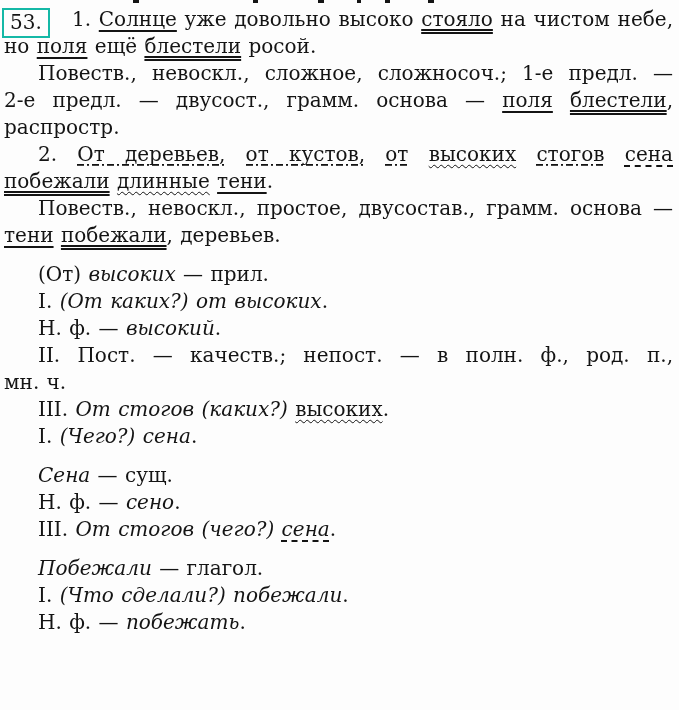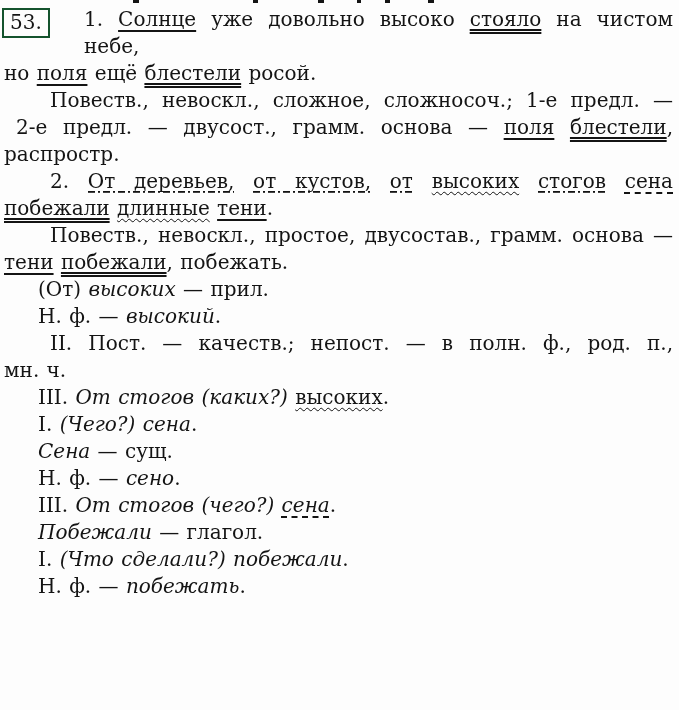--- a/index.html
+++ b/index.html
@@ -14,24 +14,24 @@
     position: relative;
     box-sizing: border-box;
     width: 679px; height: 710px;
     padding: 6px 6px 0 4px;
   }
   .line {
     font-size: 20px;
     line-height: 27px;
     word-spacing: 1px;
   }
-  .just { text-align: justify; text-align-last: justify; margin-left: 12px; }
+  .just { text-align: justify; text-align-last: justify; }
   .ind  { text-indent: 34px; }
   .first { padding-left: 68px; }
-  .gap  { margin-top: 0; }
+  .gap  { margin-top: 12px; }
   .it   { font-style: italic; }
   .u-single {
     text-decoration: underline;
     text-decoration-thickness: 1.8px;
     text-underline-offset: 4px;
   }
   .u-double {
     text-decoration: underline;
     text-decoration-style: double;
     text-decoration-thickness: 1.5px;
@@ -51,21 +51,21 @@
   }
   .u-dashdot {
     background: repeating-linear-gradient(90deg,
       #141414 0 7px, transparent 7px 10px,
       #141414 10px 12px, transparent 12px 15px)
       0 100% / 100% 1.8px no-repeat;
   }
   .numbox {
     position: absolute;
     left: 2px; top: 8px;
-    border: 2px solid #14532d;
+    border: 2px solid #14b8a6;
     padding: 0 6px 2px 6px;
     font-size: 20px;
     line-height: 24px;
   }
   .mark {
     position: absolute;
     top: 0; height: 3px;
     background: #141414;
   }
 </style>
@@ -76,22 +76,23 @@
   <div class="numbox">53.</div>
   <div id="content">
       <div class="line just first"><span>1. </span><span class="u-single">Солнце</span><span> уже довольно высоко </span><span class="u-double">стояло</span><span> на чистом небе,</span></div>
       <div class="line"><span>но </span><span class="u-single">поля</span><span> ещё </span><span class="u-double">блестели</span><span> росой.</span></div>
       <div class="line just ind"><span>Повеств., невоскл., сложное, сложносоч.; 1-е предл. —</span></div>
       <div class="line just"><span>2-е предл. — двусост., грамм. основа — </span><span class="u-single">поля</span><span> </span><span class="u-double">блестели</span><span>,</span></div>
       <div class="line"><span>распростр.</span></div>
       <div class="line just ind"><span>2. </span><span class="u-dashdot">От деревьев,</span><span> </span><span class="u-dashdot">от кустов,</span><span> </span><span class="u-dashdot">от</span><span> </span><span class="u-wavy">высоких</span><span> </span><span class="u-dashdot">стогов</span><span> </span><span class="u-dashed">сена</span></div>
       <div class="line"><span class="u-double">побежали</span><span> </span><span class="u-wavy">длинные</span><span> </span><span class="u-single">тени</span><span>.</span></div>
       <div class="line just ind"><span>Повеств., невоскл., простое, двусостав., грамм. основа —</span></div>
-      <div class="line"><span class="u-single">тени</span><span> </span><span class="u-double">побежали</span><span>, побежать.</span></div>
+      <div class="line"><span class="u-single">тени</span><span> </span><span class="u-double">побежали</span><span>, деревьев.</span></div>
       <div class="line ind gap"><span>(От) </span><span class="it">высоких</span><span> — прил.</span></div>
+      <div class="line ind"><span>I. </span><span class="it">(От каких?) от высоких</span><span>.</span></div>
       <div class="line ind"><span>Н. ф. — </span><span class="it">высокий</span><span>.</span></div>
       <div class="line just ind"><span>II. Пост. — качеств.; непост. — в полн. ф., род. п.,</span></div>
       <div class="line"><span>мн. ч.</span></div>
       <div class="line ind"><span>III. </span><span class="it">От стогов (каких?)</span><span> </span><span class="u-wavy">высоких</span><span>.</span></div>
       <div class="line ind"><span>I. </span><span class="it">(Чего?) сена</span><span>.</span></div>
       <div class="line ind gap"><span class="it">Сена</span><span> — сущ.</span></div>
       <div class="line ind"><span>Н. ф. — </span><span class="it">сено</span><span>.</span></div>
       <div class="line ind"><span>III. </span><span class="it">От стогов (чего?)</span><span> </span><span class="it u-dashed">сена</span><span>.</span></div>
       <div class="line ind gap"><span class="it">Побежали</span><span> — глагол.</span></div>
       <div class="line ind"><span>I. </span><span class="it">(Что сделали?) побежали</span><span>.</span></div>

